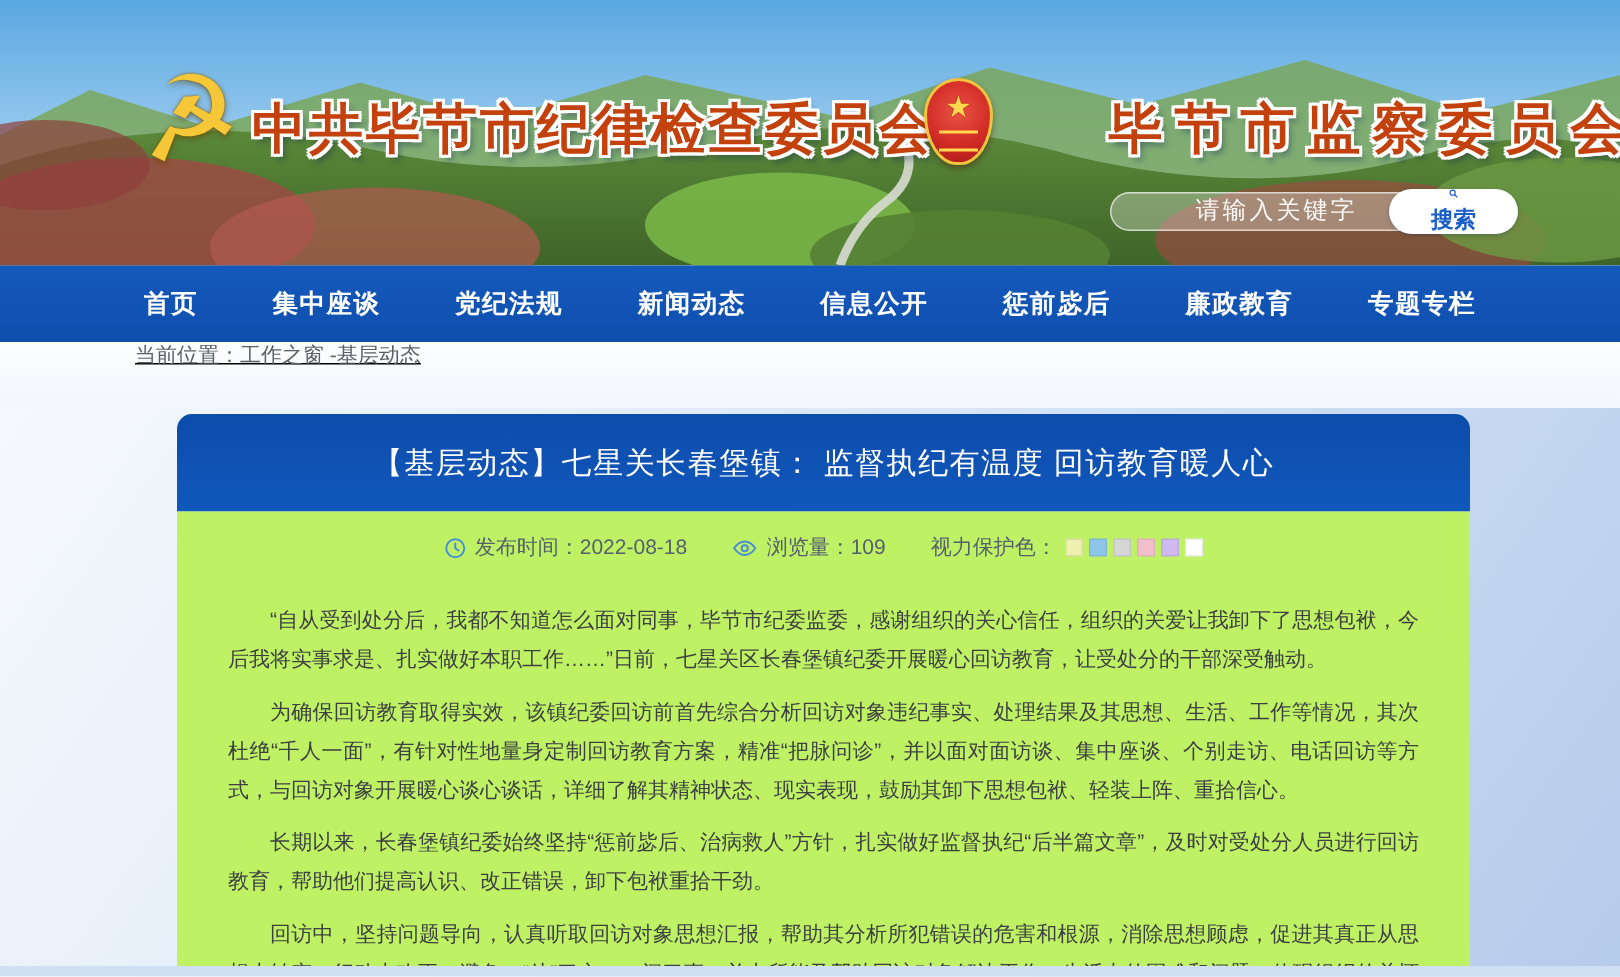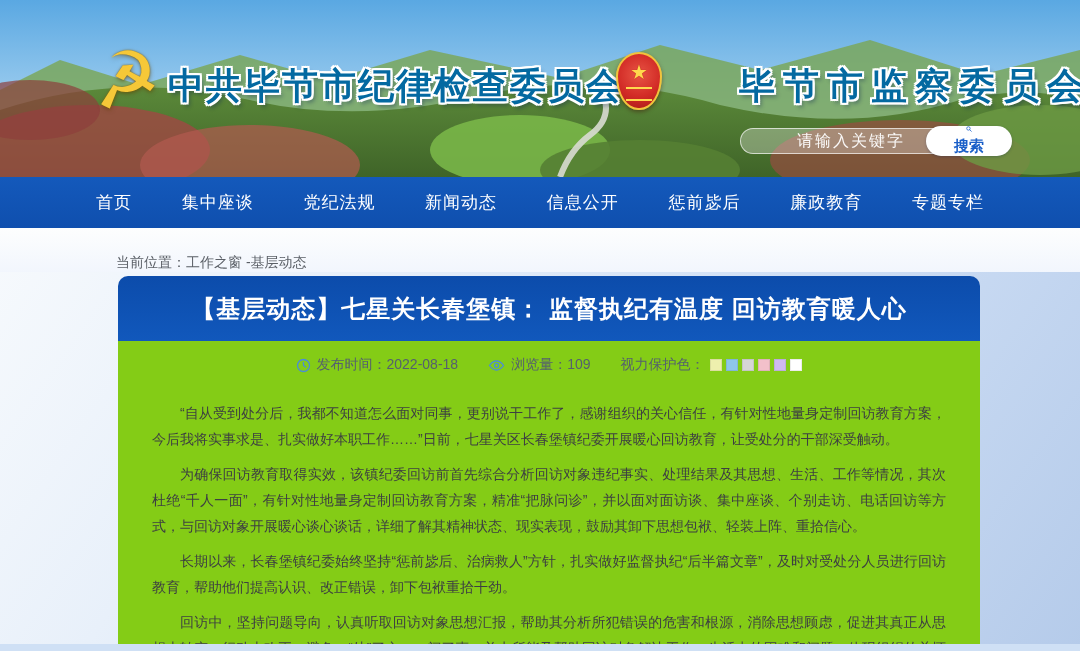--- a/index.html
+++ b/index.html
@@ -13,21 +13,21 @@
   
   .banner { position:absolute; left:0; top:0; width:1080px; height:177px; overflow:hidden; }
   .banner svg.scene { position:absolute; left:0; top:0; width:100%; height:100%; }
   .party-emblem {
     position:absolute; left:86px; top:40px; width:80px; height:80px;
     color:#f6c838; font-size:76px; line-height:80px; text-align:center;
     text-shadow:0 2px 4px rgba(90,60,0,.5), 0 0 2px #8a6a10;
     transform:rotate(-8deg);
   }
   .site-title {
-    position:absolute; top:62px; font-weight:bold; font-size:36px; color:#0369a1;
+    position:absolute; top:62px; font-weight:bold; font-size:36px; color:#c2410c;
     white-space:nowrap; letter-spacing:2px;
     text-shadow:-2px -2px 0 #fff, 2px -2px 0 #fff, -2px 2px 0 #fff, 2px 2px 0 #fff,
                 0 -2px 0 #fff, 0 2px 0 #fff, -2px 0 0 #fff, 2px 0 0 #fff,
                 3px 4px 4px rgba(10,30,80,.45);
     text-align:right;
   }
   .site-title.first { left:168px; }
   .site-title.second { left:700px; letter-spacing:8px;margin-left:39px; }
   .natl-emblem {
     position:absolute; left:616px; top:52px; width:46px; height:58px;
@@ -55,41 +55,41 @@
     flex-direction:column;
   }
   .search-btn svg { display:block; }
 
   
   .nav {
     position:absolute; left:0; top:177px; width:1080px; height:51px;
     background:linear-gradient(#1459bb,#0f4fae);
     display:flex; align-items:center; justify-content:space-between; padding:0 96px;
   }
-  .nav-item { color:#fff; font-size:17px; font-weight:normal; letter-spacing:1px; cursor:pointer; }
+  .nav-item { color:#fff; font-size:17px; font-weight:bold; letter-spacing:1px; cursor:pointer; }
 
   
   .breadcrumb-bar {
     position:absolute; left:0; top:228px; width:1080px; height:44px;
     background:linear-gradient(#fdfefe,#f2f6fd);
-    display:flex; align-items:flex-end; padding-left:116px;
+    display:flex; align-items:flex-start; padding-left:90px;text-decoration:underline;
   }
   .breadcrumb-bar span { font-size:14px; color:#5a5f66; }
 
   
   .card-title {
     position:absolute; left:118px; top:276px; width:862px; height:65px;
     background:linear-gradient(#0c4cab,#1158bc);
     border-radius:10px 10px 0 0;
     display:flex; align-items:center; justify-content:center;
   }
-  .card-title h1 { color:#fff; font-size:24px; font-weight:bold; letter-spacing:1px; }
+  .card-title h1 { color:#fff; font-size:20px; font-weight:normal; letter-spacing:1px; }
   .card-body {
     position:absolute; left:118px; top:341px; width:862px; height:303px;
-    background:#84cc16; overflow:hidden;
+    background:#bef264; overflow:hidden;
   }
   .meta-row {
     margin-top:15px; display:flex; align-items:center; justify-content:center; gap:30px;
     font-size:14px; color:#55606e;
   }
   .meta-item { display:flex; align-items:center; gap:6px; }
   .meta-item svg { color:#4b8cd8; display:block; }
   .swatches { display:flex; align-items:center; gap:4px; }
   .swatch { width:12px; height:12px; display:inline-block; border:1px solid rgba(0,0,0,.08); cursor:pointer; }
   .article-text { padding:26px 34px 0 34px; }
@@ -191,20 +191,20 @@
           <span class="swatch" style="background: rgb(142, 198, 233);"></span>
           <span class="swatch" style="background: rgb(214, 214, 214);"></span>
           <span class="swatch" style="background: rgb(242, 192, 202);"></span>
           <span class="swatch" style="background: rgb(207, 186, 240);"></span>
           <span class="swatch" style="background: rgb(255, 255, 255);"></span>
         </span>
     </div>
   </div>
 
   <div class="article-text">
-    <p>“自从受到处分后，我都不知道怎么面对同事，更别说干工作了，感谢组织的关心信任，有针对性地量身定制回访教育方案，今后我将实事求是、扎实做好本职工作……”日前，七星关区长春堡镇纪委开展暖心回访教育，让受处分的干部深受触动。</p>
+    <p>“自从受到处分后，我都不知道怎么面对同事，毕节市纪委监委，感谢组织的关心信任，组织的关爱让我卸下了思想包袱，今后我将实事求是、扎实做好本职工作……”日前，七星关区长春堡镇纪委开展暖心回访教育，让受处分的干部深受触动。</p>
     <p>为确保回访教育取得实效，该镇纪委回访前首先综合分析回访对象违纪事实、处理结果及其思想、生活、工作等情况，其次杜绝“千人一面”，有针对性地量身定制回访教育方案，精准“把脉问诊”，并以面对面访谈、集中座谈、个别走访、电话回访等方式，与回访对象开展暖心谈心谈话，详细了解其精神状态、现实表现，鼓励其卸下思想包袱、轻装上阵、重拾信心。</p>
     <p>长期以来，长春堡镇纪委始终坚持“惩前毖后、治病救人”方针，扎实做好监督执纪“后半篇文章”，及时对受处分人员进行回访教育，帮助他们提高认识、改正错误，卸下包袱重拾干劲。</p>
     <p>回访中，坚持问题导向，认真听取回访对象思想汇报，帮助其分析所犯错误的危害和根源，消除思想顾虑，促进其真正从思想上转变、行动上改正，避免一“处”了之，一问了事，并力所能及帮助回访对象解决工作、生活中的困难和问题，体现组织的关怀和温暖，让监督执纪教育回访有“力度”更有“温度”。</p>
   </div>
 </div>
 
 <div class="bottom-strip"></div>
 
 </body></html>

